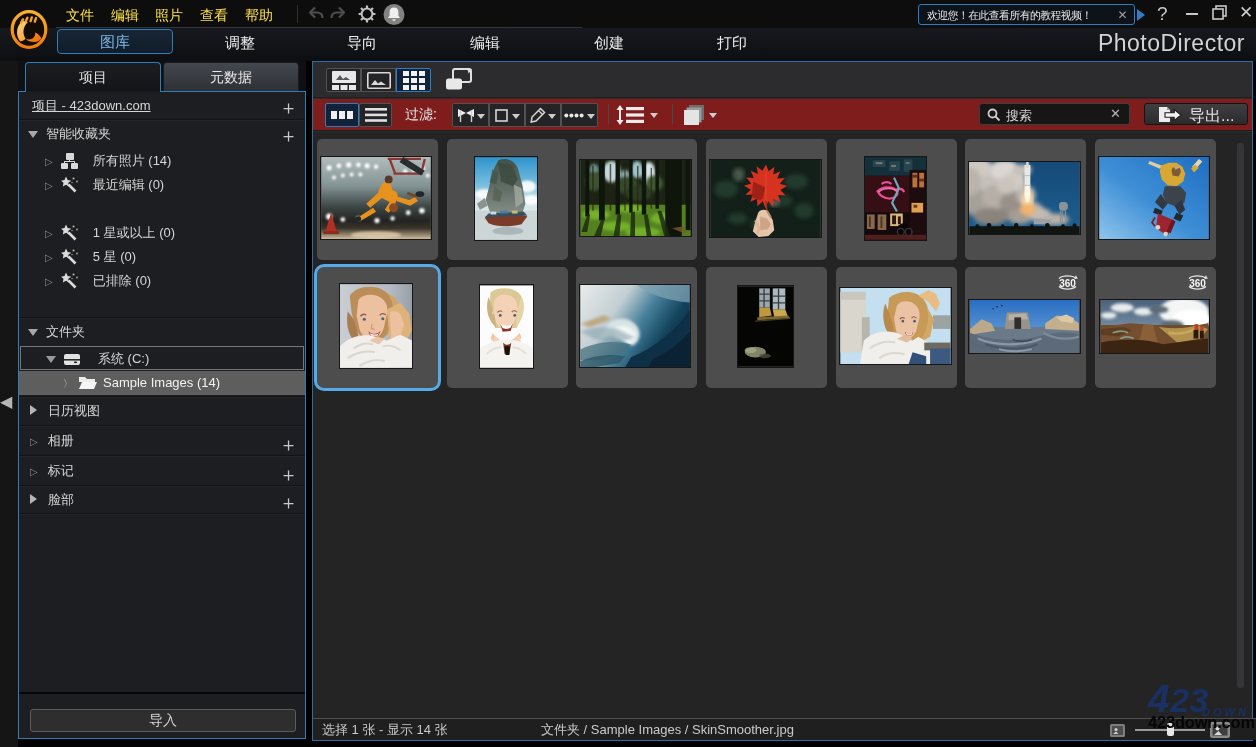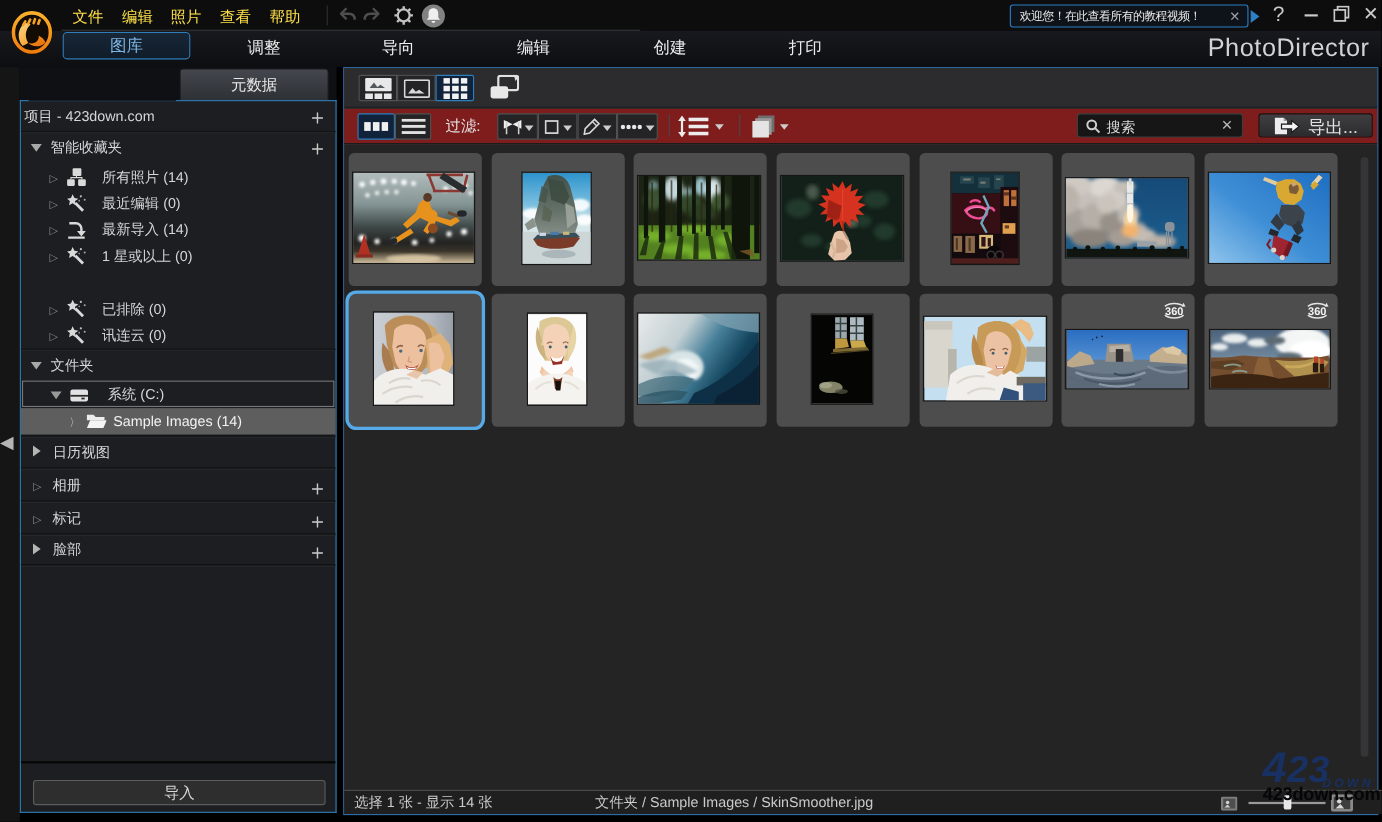--- a/index.html
+++ b/index.html
@@ -150,67 +150,63 @@
   <div class="abs navlab" style="left:347px;">导向</div>
   <div class="abs navlab" style="left:470px;">编辑</div>
   <div class="abs navlab" style="left:594px;">创建</div>
   <div class="abs navlab" style="left:717px;">打印</div>
   <div class="abs" id="pdtitle">PhotoDirector</div>
 
   <div class="abs" id="lstrip"></div>
   <div class="abs" id="collapse">◀</div>
 
   <div class="abs" id="sidetabs">
+    <div class="abs" id="tab-proj">项目</div>
     <div class="abs" id="tab-meta">元数据</div>
   </div>
   <div class="abs" id="sidebar">
-    <div class="srow" style="top:1px;height:27px;line-height:27px;"><span style="margin-left:3px;">项目 - 423down.com</span><span class="plus" style="top:2px;">＋</span></div>
+    <div class="srow" style="top:1px;height:27px;line-height:27px;"><span style="margin-left:13px;text-decoration:underline;">项目 - 423down.com</span><span class="plus" style="top:2px;">＋</span></div>
     <div class="sep" style="top:28px;"></div>
     <div class="srow" style="top:30px;height:26px;line-height:26px;"><span class="tri-d" style="margin-left:9px;"></span><span style="margin-left:8px;">智能收藏夹</span><span class="plus" style="top:2px;">＋</span></div>
     <div class="srow" style="top:58px;"><span class="tri-o" style="margin-left:26px;">▷</span><svg class="tic" style="left:41px;top:3px;" width="19" height="18" viewBox="0 0 19 18">
           <g fill="#d9d9d9">
             <rect x="6" y="1" width="8" height="7" rx="1"></rect>
             <rect x="1" y="11" width="7" height="6" rx="1"></rect>
             <rect x="11" y="11" width="7" height="6" rx="1"></rect>
             <path d="M9.5 8v2M4.5 11V9.5h10V11M4.5 9.5h10" stroke="#d9d9d9" fill="none"></path>
           </g>
         </svg><span style="margin-left:40px;">所有照片 (14)</span></div>
     <div class="srow" style="top:82px;"><span class="tri-o" style="margin-left:26px;">▷</span><svg class="tic" style="left:41px;top:3px;" width="19" height="18" viewBox="0 0 19 18">
           <path d="M8.5 8.5 15.5 15.5" stroke="#d9d9d9" stroke-width="2.6"></path>
           <path d="M6 0.5l1.7 3.4 3.6.8-3.1 2.1.6 3.7L6 8.7l-3.2 1.8.7-3.7L1 4.7l3.5-.8z" fill="#d9d9d9"></path>
           <circle cx="13.5" cy="2.5" r="1" fill="#c0c0c0"></circle>
           <circle cx="17" cy="5.5" r="0.9" fill="#a8a8a8"></circle>
           <circle cx="12" cy="6.5" r="0.8" fill="#909090"></circle>
         </svg><span style="margin-left:40px;">最近编辑 (0)</span></div>
-    <div class="srow" style="top:106px;"><span class="tri-o" style="margin-left:26px;">▷</span><svg class="tic" style="left:41px;top:3px;" width="19" height="18" viewBox="0 0 19 18">
-          <path d="M3 3h6a5 5 0 0 1 5 5v3" stroke="#d9d9d9" stroke-width="2.2" fill="none"></path>
-          <path d="M10 10h8l-4 5z" fill="#d9d9d9"></path>
-          <path d="M2 16h15" stroke="#d9d9d9" stroke-width="2"></path>
-        </svg><span style="margin-left:40px;">最新导入 (14)</span></div>
     <div class="srow" style="top:130px;"><span class="tri-o" style="margin-left:26px;">▷</span><svg class="tic" style="left:41px;top:3px;" width="19" height="18" viewBox="0 0 19 18">
           <path d="M8.5 8.5 15.5 15.5" stroke="#d9d9d9" stroke-width="2.6"></path>
           <path d="M6 0.5l1.7 3.4 3.6.8-3.1 2.1.6 3.7L6 8.7l-3.2 1.8.7-3.7L1 4.7l3.5-.8z" fill="#d9d9d9"></path>
           <circle cx="13.5" cy="2.5" r="1" fill="#c0c0c0"></circle>
           <circle cx="17" cy="5.5" r="0.9" fill="#a8a8a8"></circle>
           <circle cx="12" cy="6.5" r="0.8" fill="#909090"></circle>
         </svg><span style="margin-left:40px;">1 星或以上 (0)</span></div>
+    <div class="srow" style="top:154px;"><span class="tri-o" style="margin-left:26px;">▷</span><svg class="tic" style="left:41px;top:3px;" width="19" height="18" viewBox="0 0 19 18">
+          <path d="M8.5 8.5 15.5 15.5" stroke="#d9d9d9" stroke-width="2.6"></path>
+          <path d="M6 0.5l1.7 3.4 3.6.8-3.1 2.1.6 3.7L6 8.7l-3.2 1.8.7-3.7L1 4.7l3.5-.8z" fill="#d9d9d9"></path>
+          <circle cx="13.5" cy="2.5" r="1" fill="#c0c0c0"></circle>
+          <circle cx="17" cy="5.5" r="0.9" fill="#a8a8a8"></circle>
+          <circle cx="12" cy="6.5" r="0.8" fill="#909090"></circle>
+        </svg><span style="margin-left:40px;">5 星 (0)</span></div>
     <div class="srow" style="top:178px;"><span class="tri-o" style="margin-left:26px;">▷</span><svg class="tic" style="left:41px;top:3px;" width="19" height="18" viewBox="0 0 19 18">
           <path d="M8.5 8.5 15.5 15.5" stroke="#d9d9d9" stroke-width="2.6"></path>
           <path d="M6 0.5l1.7 3.4 3.6.8-3.1 2.1.6 3.7L6 8.7l-3.2 1.8.7-3.7L1 4.7l3.5-.8z" fill="#d9d9d9"></path>
           <circle cx="13.5" cy="2.5" r="1" fill="#c0c0c0"></circle>
           <circle cx="17" cy="5.5" r="0.9" fill="#a8a8a8"></circle>
           <circle cx="12" cy="6.5" r="0.8" fill="#909090"></circle>
         </svg><span style="margin-left:40px;">已排除 (0)</span></div>
-    <div class="srow" style="top:202px;"><span class="tri-o" style="margin-left:26px;">▷</span><svg class="tic" style="left:41px;top:3px;" width="19" height="18" viewBox="0 0 19 18">
-          <path d="M8.5 8.5 15.5 15.5" stroke="#d9d9d9" stroke-width="2.6"></path>
-          <path d="M6 0.5l1.7 3.4 3.6.8-3.1 2.1.6 3.7L6 8.7l-3.2 1.8.7-3.7L1 4.7l3.5-.8z" fill="#d9d9d9"></path>
-          <circle cx="13.5" cy="2.5" r="1" fill="#c0c0c0"></circle>
-          <circle cx="17" cy="5.5" r="0.9" fill="#a8a8a8"></circle>
-          <circle cx="12" cy="6.5" r="0.8" fill="#909090"></circle>
-        </svg><span style="margin-left:40px;">讯连云 (0)</span></div>
     <div class="sep" style="top:226px;"></div>
     <div class="srow" style="top:228px;height:26px;line-height:26px;"><span class="tri-d" style="margin-left:9px;"></span><span style="margin-left:8px;">文件夹</span></div>
     <div class="srow" style="top:255px;height:24px;border:1px solid #767676;width:284px;margin-left:1px;"><span class="tri-d" style="margin-left:25px;border-top-color:#999;"></span><svg class="tic" style="left:42px;top:5px;" width="18" height="15" viewBox="0 0 18 15">
           <rect x="1" y="2" width="16" height="11" rx="2" fill="#e2e2e2"></rect>
           <rect x="1" y="7" width="16" height="1.6" fill="#2a2a2a"></rect>
           <rect x="11" y="9.5" width="3" height="1.6" fill="#2a2a2a"></rect>
         </svg><span style="margin-left:42px;">系统 (C:)</span></div>
     <div class="srow" style="top:280px;background:#5e5e5e;color:#f2f2f2;"><span class="tri-o" style="margin-left:44px;color:#cfcfcf;">〉</span><svg class="tic" style="left:59px;top:4px;" width="19" height="16" viewBox="0 0 19 16">
           <path d="M1 2h6l2 2h8v3H1z" fill="#ececec"></path>
           <path d="M1 14 4 7h15l-3 7z" fill="#f5f5f5"></path>

